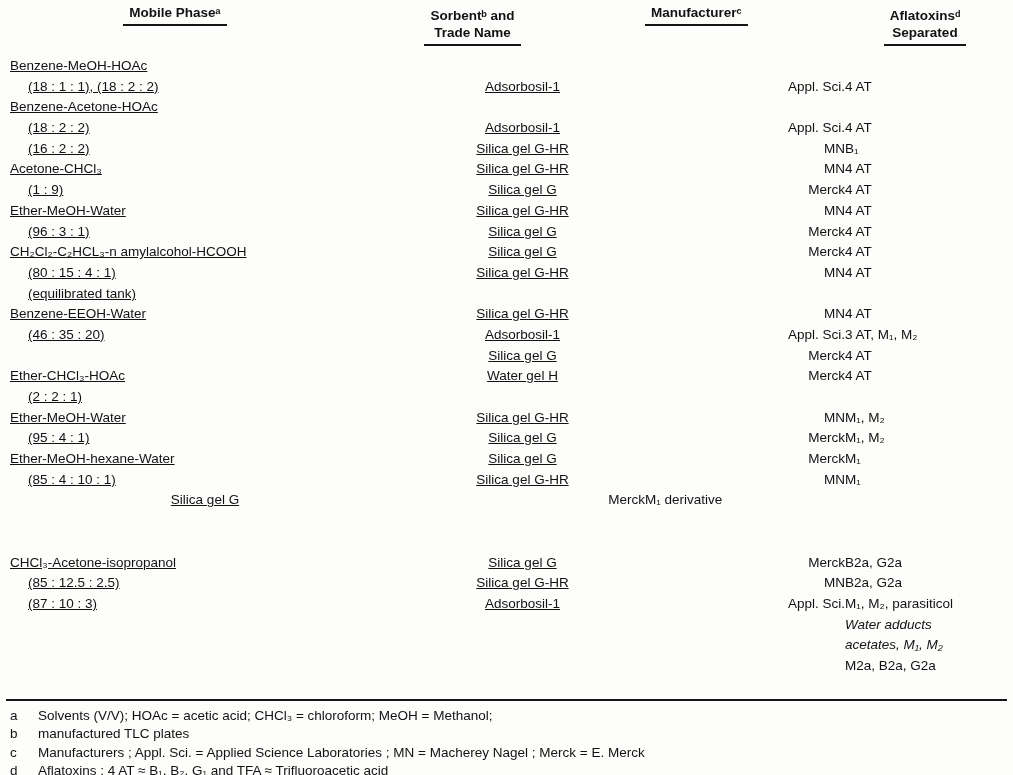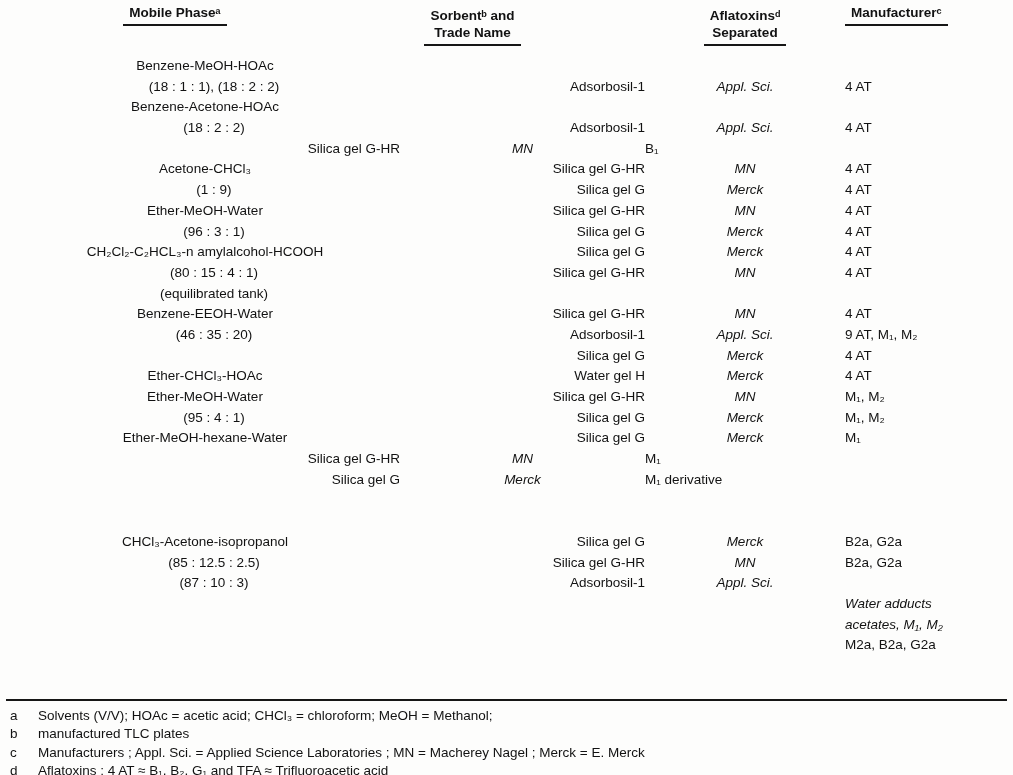--- a/index.html
+++ b/index.html
@@ -29,24 +29,24 @@
   .hc-afla{text-align:center;}
   .raise{margin-bottom:20px;}
 
   
   .tbl-body{position:absolute;left:10px;top:56px;width:995px;font-size:13.5px;}
   .row{
     display:grid;grid-template-columns:390px 245px 200px 160px;
     height:20.7px;line-height:20.7px;white-space:nowrap;
   }
   .cell{overflow:visible;}
-  .c-mobile{text-align:center;}
+  .c-mobile{text-align:left;text-decoration:underline;}
   .c-mobile.indent{padding-left:18px;}
-  .c-sorbent{text-align:right;}
-  .c-manu{text-align:center;font-style:italic;}
+  .c-sorbent{text-align:center;text-decoration:underline;}
+  .c-manu{text-align:right;}
   .c-afla{text-align:left;}
   .c-afla.italic{font-style:italic;}
 
   
   .rule{position:absolute;left:6px;top:699px;width:1001px;height:0;border-top:2px solid #161616;}
   .footnotes{position:absolute;left:10px;top:707px;width:995px;font-size:13.5px;}
   .fn{display:flex;line-height:18.3px;white-space:nowrap;}
   .fn-label{width:28px;flex:0 0 28px;}
   .fn-text{flex:1;}
 </style>
@@ -60,31 +60,31 @@
       <span class="u raise">
         <span>Mobile Phaseᵃ</span>
       </span>
     </div>
     <div class="hdr-cell hc-sorbent">
       <span class="u">
         <span style="display:block">Sorbentᵇ and</span>
         <span style="display:block">Trade Name</span>
       </span>
     </div>
+    <div class="hdr-cell hc-manu">
+      <span class="u raise">
+        <span>Manufacturerᶜ</span>
+      </span>
+    </div>
     <div class="hdr-cell hc-afla">
       <span class="u">
         <span style="display:block">Aflatoxinsᵈ</span>
         <span style="display:block">Separated</span>
       </span>
     </div>
-    <div class="hdr-cell hc-manu">
-      <span class="u raise">
-        <span>Manufacturerᶜ</span>
-      </span>
-    </div>
   </div>
 
   <div class="tbl-body">
       <div class="row">
         <div class="cell c-mobile">Benzene-MeOH-HOAc</div>
         <div class="cell c-sorbent"></div>
         <div class="cell c-manu"></div>
         <div class="cell c-afla"></div>
       </div>
       <div class="row">
@@ -99,20 +99,21 @@
         <div class="cell c-manu"></div>
         <div class="cell c-afla"></div>
       </div>
       <div class="row">
         <div class="cell c-mobile indent">(18 : 2 : 2)</div>
         <div class="cell c-sorbent">Adsorbosil-1</div>
         <div class="cell c-manu">Appl. Sci.</div>
         <div class="cell c-afla">4 AT</div>
       </div>
       <div class="row">
+        <div class="cell c-mobile indent">(16 : 2 : 2)</div>
         <div class="cell c-sorbent">Silica gel G-HR</div>
         <div class="cell c-manu">MN</div>
         <div class="cell c-afla">B₁</div>
       </div>
       <div class="row">
         <div class="cell c-mobile">Acetone-CHCl₃</div>
         <div class="cell c-sorbent">Silica gel G-HR</div>
         <div class="cell c-manu">MN</div>
         <div class="cell c-afla">4 AT</div>
       </div>
@@ -155,53 +156,60 @@
       <div class="row">
         <div class="cell c-mobile">Benzene-EEOH-Water</div>
         <div class="cell c-sorbent">Silica gel G-HR</div>
         <div class="cell c-manu">MN</div>
         <div class="cell c-afla">4 AT</div>
       </div>
       <div class="row">
         <div class="cell c-mobile indent">(46 : 35 : 20)</div>
         <div class="cell c-sorbent">Adsorbosil-1</div>
         <div class="cell c-manu">Appl. Sci.</div>
-        <div class="cell c-afla">9 AT, M₁, M₂</div>
+        <div class="cell c-afla">3 AT, M₁, M₂</div>
       </div>
       <div class="row">
         <div class="cell c-mobile"></div>
         <div class="cell c-sorbent">Silica gel G</div>
         <div class="cell c-manu">Merck</div>
         <div class="cell c-afla">4 AT</div>
       </div>
       <div class="row">
         <div class="cell c-mobile">Ether-CHCl₃-HOAc</div>
         <div class="cell c-sorbent">Water gel H</div>
         <div class="cell c-manu">Merck</div>
         <div class="cell c-afla">4 AT</div>
       </div>
       <div class="row">
+        <div class="cell c-mobile indent">(2 : 2 : 1)</div>
+        <div class="cell c-sorbent"></div>
+        <div class="cell c-manu"></div>
+        <div class="cell c-afla"></div>
+      </div>
+      <div class="row">
         <div class="cell c-mobile">Ether-MeOH-Water</div>
         <div class="cell c-sorbent">Silica gel G-HR</div>
         <div class="cell c-manu">MN</div>
         <div class="cell c-afla">M₁, M₂</div>
       </div>
       <div class="row">
         <div class="cell c-mobile indent">(95 : 4 : 1)</div>
         <div class="cell c-sorbent">Silica gel G</div>
         <div class="cell c-manu">Merck</div>
         <div class="cell c-afla">M₁, M₂</div>
       </div>
       <div class="row">
         <div class="cell c-mobile">Ether-MeOH-hexane-Water</div>
         <div class="cell c-sorbent">Silica gel G</div>
         <div class="cell c-manu">Merck</div>
         <div class="cell c-afla">M₁</div>
       </div>
       <div class="row">
+        <div class="cell c-mobile indent">(85 : 4 : 10 : 1)</div>
         <div class="cell c-sorbent">Silica gel G-HR</div>
         <div class="cell c-manu">MN</div>
         <div class="cell c-afla">M₁</div>
       </div>
       <div class="row">
         <div class="cell c-sorbent">Silica gel G</div>
         <div class="cell c-manu">Merck</div>
         <div class="cell c-afla">M₁ derivative</div>
       </div>
       <div class="row">
@@ -224,20 +232,21 @@
       <div class="row">
         <div class="cell c-mobile indent">(85 : 12.5 : 2.5)</div>
         <div class="cell c-sorbent">Silica gel G-HR</div>
         <div class="cell c-manu">MN</div>
         <div class="cell c-afla">B2a, G2a</div>
       </div>
       <div class="row">
         <div class="cell c-mobile indent">(87 : 10 : 3)</div>
         <div class="cell c-sorbent">Adsorbosil-1</div>
         <div class="cell c-manu">Appl. Sci.</div>
+        <div class="cell c-afla">M₁, M₂, parasiticol</div>
       </div>
       <div class="row">
         <div class="cell c-mobile"></div>
         <div class="cell c-sorbent"></div>
         <div class="cell c-manu"></div>
         <div class="cell c-afla italic">Water adducts</div>
       </div>
       <div class="row">
         <div class="cell c-mobile"></div>
         <div class="cell c-sorbent"></div>

